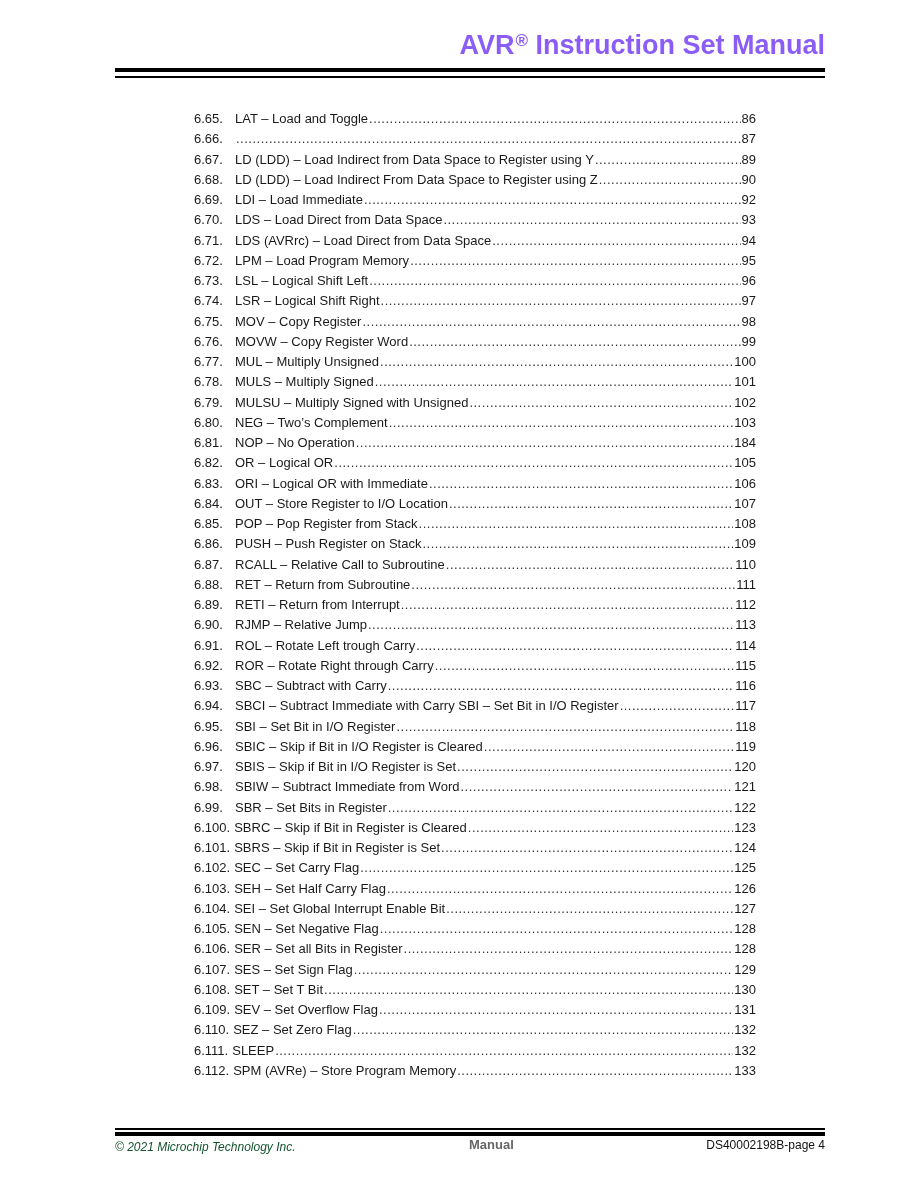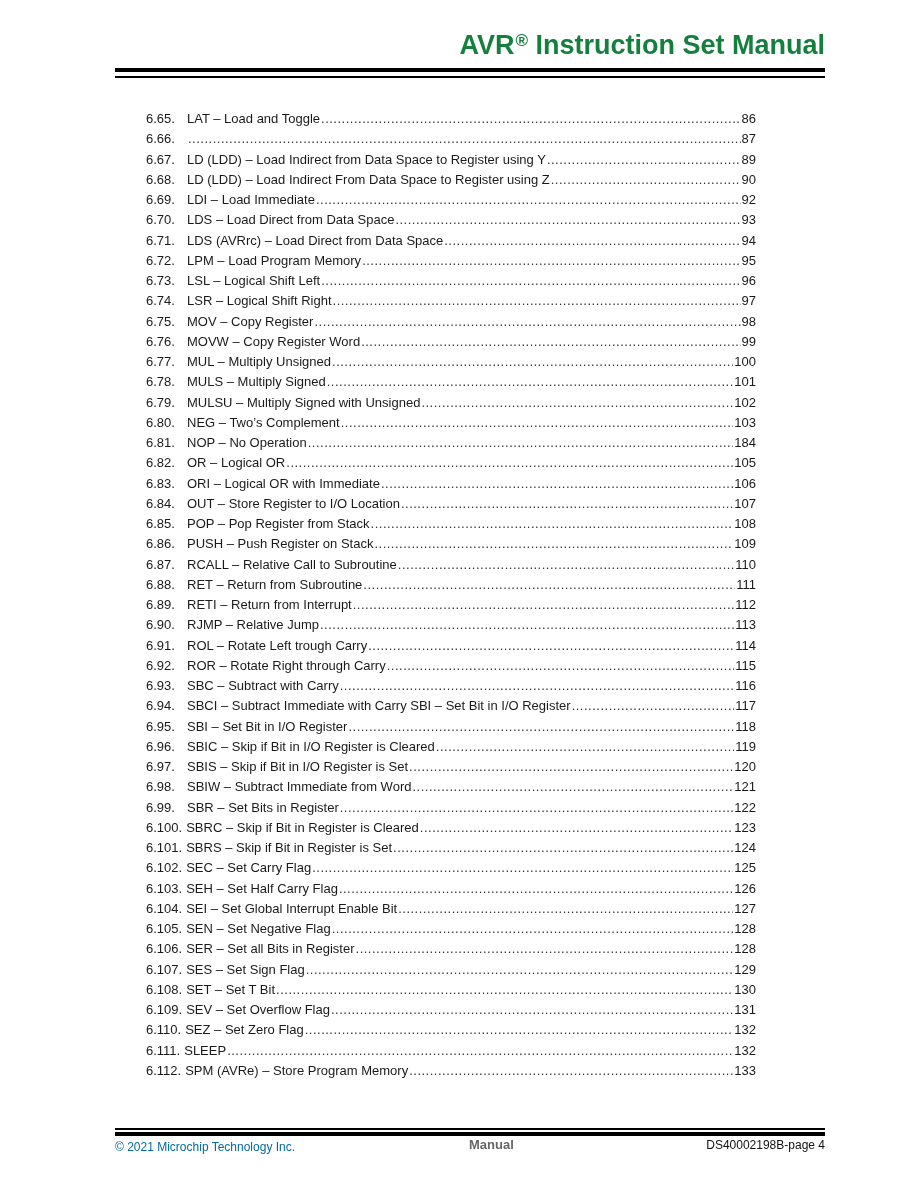--- a/index.html
+++ b/index.html
@@ -1,38 +1,38 @@
 <!DOCTYPE html>
 <html><head>
   <meta charset="utf-8">
   <style>
     html, body { margin: 0; padding: 0; background: #ffffff; }
     body { width: 918px; height: 1188px; position: relative; overflow: hidden;
            font-family: "Liberation Sans", sans-serif; color: #1a1a1a; }
     .header-title { position: absolute; right: 93px; top: 30px; font-size: 27px; font-weight: bold;
-                    color: #15803d; letter-spacing: 0px; white-space: nowrap; }
+                    color: #8b5cf6; letter-spacing: 0px; white-space: nowrap; }
     .header-title sup { font-size: 17px; vertical-align: top; position: relative; top: 1px; margin-left: 1px; }
     .rule-thick { position: absolute; left: 115px; width: 710px; background: #000; }
     .rule-thin { position: absolute; left: 115px; width: 710px; background: #000; }
     .h-thick { top: 68px; height: 4px; }
     .h-thin { top: 76px; height: 1.5px; }
     .f-thin { top: 1128px; height: 1.5px; }
     .f-thick { top: 1132px; height: 3.5px; }
 
     .toc { position: absolute; left: 146px; top: 109px; width: 610px; }
     .toc-row { position: relative; height: 20.26px; font-size: 13px; line-height: 20px;
                display: flex; align-items: baseline; white-space: nowrap; }
-    .toc-num { width: 41px; flex: 0 0 auto; }
+    .toc-num { width: 41px; flex: 0 0 auto; margin-left: 48px; }
     .toc-num.wide { width: auto; padding-right: 4px; }
     .toc-title { flex: 0 0 auto; }
     .toc-dots { flex: 1 1 auto; overflow: hidden; letter-spacing: 0.5px; color: #333; margin: 0 1px; }
     .toc-dots::before { content: "......................................................................................................................................................................................................................................"; }
     .toc-page { flex: 0 0 auto; text-align: right; }
 
-    .footer-left { position: absolute; left: 115px; top: 1140px; font-size: 12px; color: #0369a1; }
+    .footer-left { position: absolute; left: 115px; top: 1140px; font-size: 12px; color: #14532d; font-style: italic; }
     .footer-center { position: absolute; left: 469px; top: 1137px; font-size: 13px; font-weight: bold; color: #666; }
     .footer-right { position: absolute; right: 93px; top: 1138px; font-size: 12px; color: #111; }
   </style>
 </head>
 <body>
 
 <div class="header-title"><span>AVR</span><sup>®</sup><span> Instruction Set Manual</span></div>
 <div class="rule-thick h-thick"></div>
 <div class="rule-thin h-thin"></div>
 

